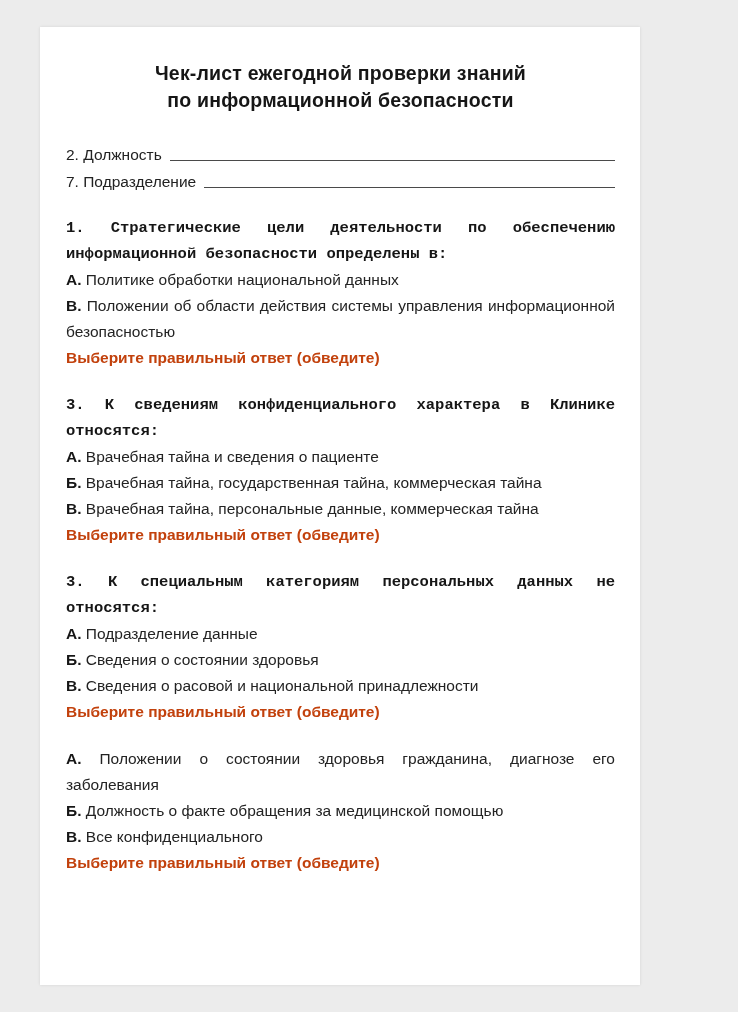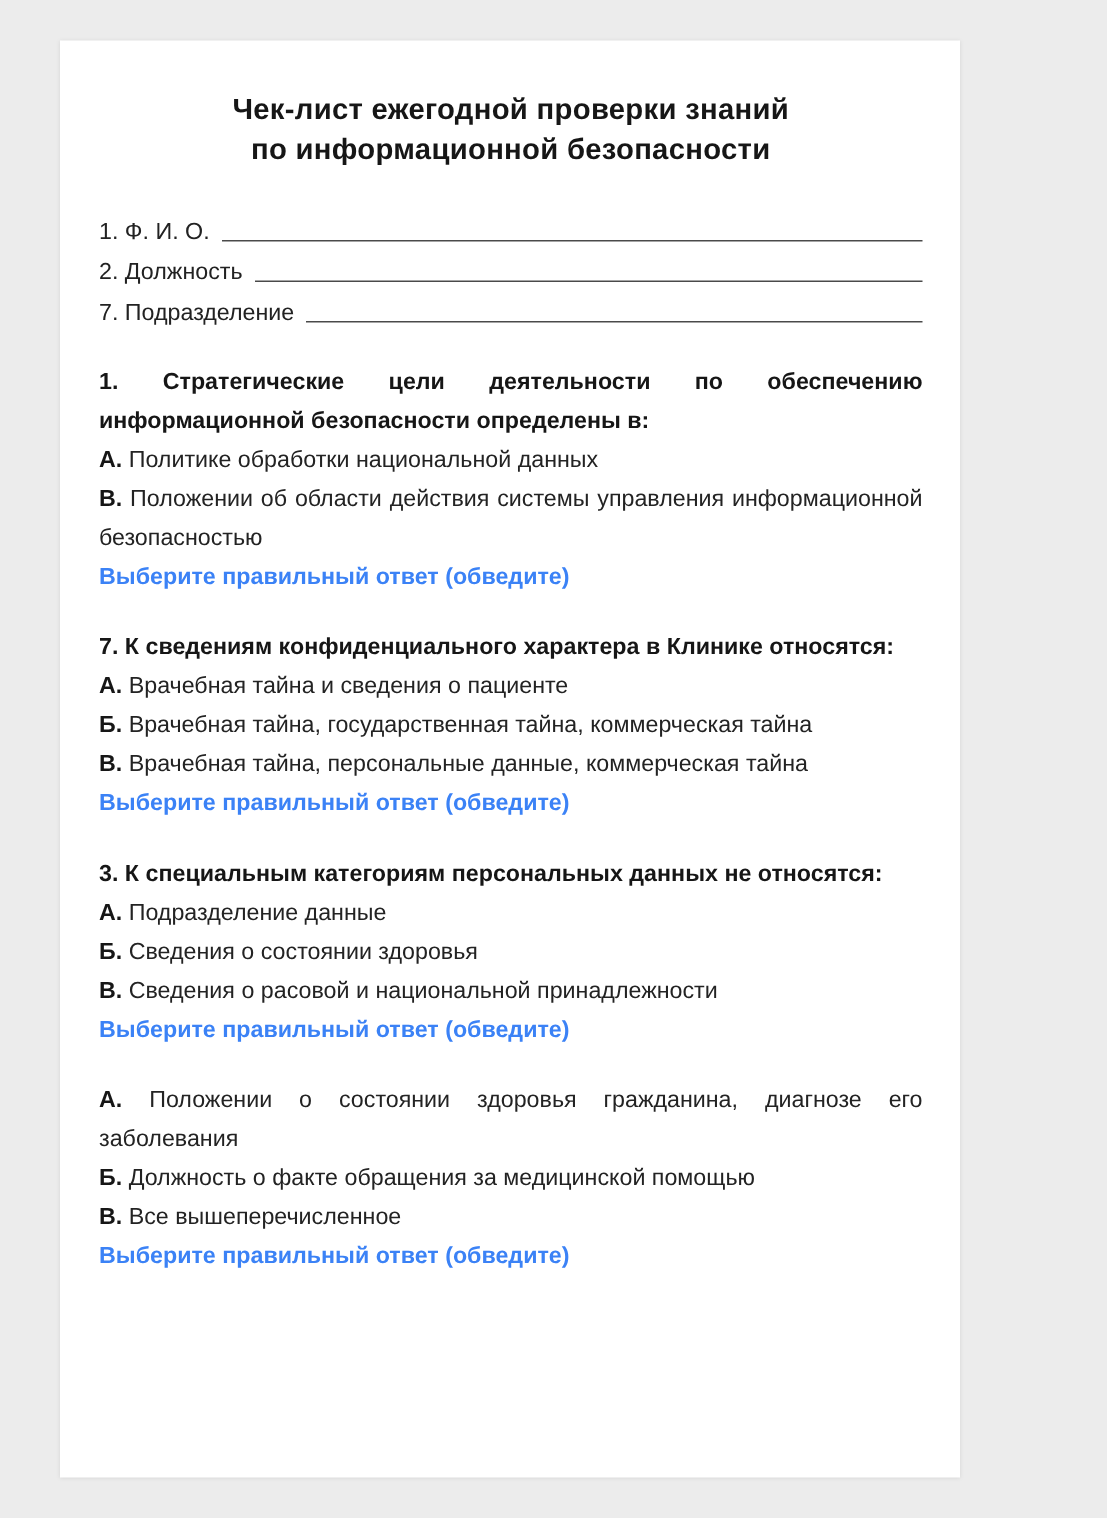--- a/index.html
+++ b/index.html
@@ -60,86 +60,83 @@
   .question {
     margin-top: 21px;
     font-size: 15.5px;
     line-height: 26px;
   }
   .q-head {
     margin: 0;
     font-weight: bold;
     text-align: justify;
     color: #161616;
+    font-family: Liberation Mono, monospace;
   }
   .option {
     margin: 0;
     text-align: justify;
     color: #232323;
   }
   .option .letter {
     font-weight: bold;
     color: #161616;
   }
   .instruction {
     margin: 0;
     font-weight: bold;
-    color: #3b82f6;
+    color: #c2410c;
   }
 </style>
 </head>
 <body>
 
 <div class="page">
   <div class="content">
 
     <h1 class="doc-title">
       <span>Чек-лист ежегодной проверки знаний</span><br>
       <span>по информационной безопасности</span>
     </h1>
 
     <div class="fields">
-      <div class="field-row">
-        <span class="field-label">1. Ф. И. О.</span>
-        <span class="field-line"></span>
-      </div>
       <div class="field-row">
         <span class="field-label">2. Должность</span>
         <span class="field-line"></span>
       </div>
       <div class="field-row">
         <span class="field-label">7. Подразделение</span>
         <span class="field-line"></span>
       </div>
     </div>
 
     <div class="question">
       <p class="q-head">1. Стратегические цели деятельности по обеспечению информационной безопасности определены в:</p>
       <p class="option"><span class="letter">А.</span> <span>Политике обработки национальной данных</span></p>
       <p class="option"><span class="letter">В.</span> <span>Положении об области действия системы управления информационной безопас­ностью</span></p>
       <p class="instruction">Выберите правильный ответ (обведите)</p>
     </div>
 
     <div class="question">
-      <p class="q-head">7. К сведениям конфиденциального характера в Клинике относятся:</p>
+      <p class="q-head">3. К сведениям конфиденциального характера в Клинике относятся:</p>
       <p class="option"><span class="letter">А.</span> <span>Врачебная тайна и сведения о пациенте</span></p>
       <p class="option"><span class="letter">Б.</span> <span>Врачебная тайна, государственная тайна, коммерческая тайна</span></p>
       <p class="option"><span class="letter">В.</span> <span>Врачебная тайна, персональные данные, коммерческая тайна</span></p>
       <p class="instruction">Выберите правильный ответ (обведите)</p>
     </div>
 
     <div class="question">
       <p class="q-head">3. К специальным категориям персональных данных не относятся:</p>
       <p class="option"><span class="letter">А.</span> <span>Подразделение данные</span></p>
       <p class="option"><span class="letter">Б.</span> <span>Сведения о состоянии здоровья</span></p>
       <p class="option"><span class="letter">В.</span> <span>Сведения о расовой и национальной принадлежности</span></p>
       <p class="instruction">Выберите правильный ответ (обведите)</p>
     </div>
 
     <div class="question">
       <p class="option"><span class="letter">А.</span> <span>Положении о состоянии здоровья гражданина, диагнозе его заболевания</span></p>
       <p class="option"><span class="letter">Б.</span> <span>Должность о факте обращения за медицинской помощью</span></p>
-      <p class="option"><span class="letter">В.</span> <span>Все вышеперечисленное</span></p>
+      <p class="option"><span class="letter">В.</span> <span>Все конфиденциального</span></p>
       <p class="instruction">Выберите правильный ответ (обведите)</p>
     </div>
 
   </div>
 </div>
 
 </body></html>

